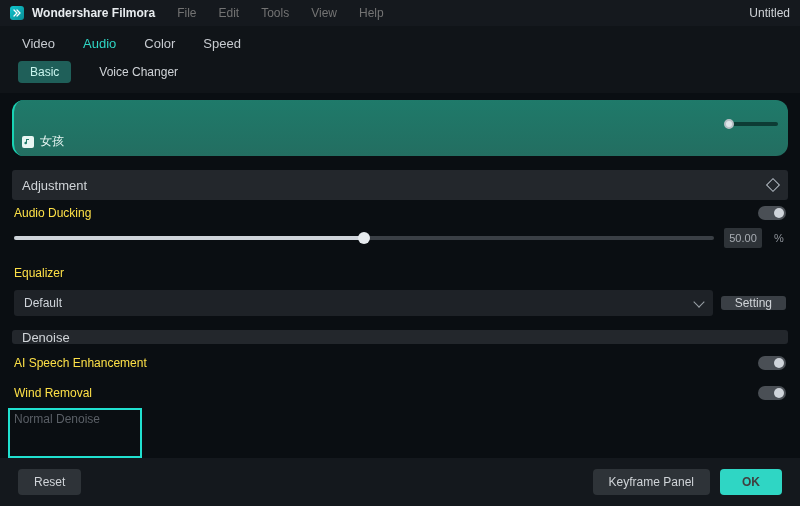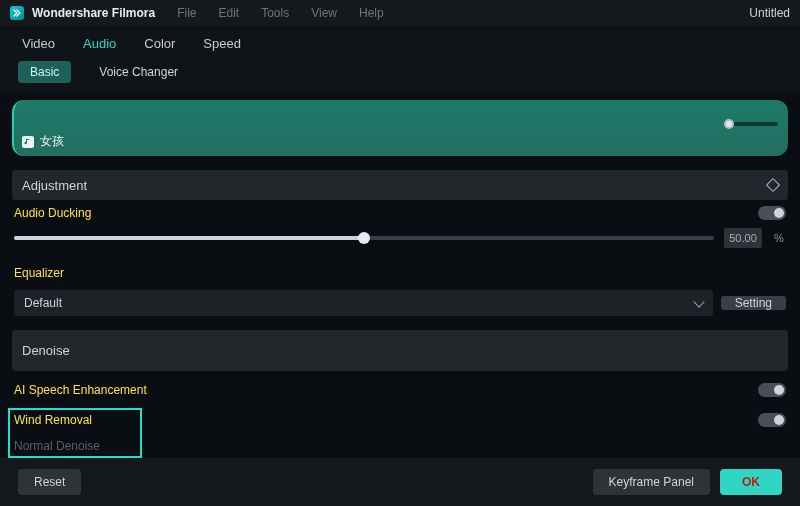--- a/index.html
+++ b/index.html
@@ -37,31 +37,31 @@
   .slider { flex: 1; height: 4px; background: #3a3f45; border-radius: 2px; position: relative; cursor: pointer; }
   .slider-fill { position: absolute; height: 100%; background: #cfd4da; border-radius: 2px; left: 0; width: 50%; }
   .slider-knob { position: absolute; width: 12px; height: 12px; border-radius: 50%; background: #e6eaee; top: -4px; left: 50%; margin-left: -6px; }
   .numbox { width: 38px; height: 20px; background: #2e3338; display:flex; align-items:center; justify-content:center; color:#a8adb3; font-size:11px; border-radius:2px; }
   .pct { color:#8f949b; font-size:11px; width:14px; text-align:center; }
   .eq-row { display: flex; gap: 8px; align-items: center; padding: 6px 2px 0 2px; }
   .select { flex: 1; height: 26px; background: #1e2227; border-radius: 3px; display: flex; align-items: center; justify-content: space-between; padding: 0 10px; font-size: 12px; color: #cfd4da; cursor: pointer; }
   .chev { width: 8px; height: 8px; border-right: 1px solid #9aa0a6; border-bottom: 1px solid #9aa0a6; transform: rotate(45deg); margin-top: -3px; }
   .btn-sm { height: 14px; padding: 0 14px; background: #3a3f45; border-radius: 3px; display: flex; align-items: center; font-size: 12px; cursor: pointer; }
   .denoise-block { margin-top: 14px; }
-  .denoise-header { height: 41px; background: #23272c; display:flex; align-items:center; padding: 0 10px; border-radius:3px; font-size:13px; position: relative; }
+  .denoise-header { height: 14px; background: #23272c; display:flex; align-items:center; padding: 0 10px; border-radius:3px; font-size:13px; position: relative; }
   .highlight-box { position: absolute; border: 2px solid #20e0cf; width: 134px; height: 50px; left: 8px; top: 316px; pointer-events: none; }
   .sublist { padding: 4px 2px 0 2px; }
   .sublist .row { padding: 8px 0; }
   .cutoff { color: #5a5f66; font-size: 12px; padding-top: 4px; }
   .footer { position: absolute; bottom: 0; left: 0; right: 0; height: 48px; background: #14181d; display: flex; align-items: center; justify-content: space-between; padding: 0 18px; }
   .btn { height: 26px; padding: 0 16px; border-radius: 4px; display:flex; align-items:center; font-size:12px; cursor:pointer; }
   .btn-reset { background: #2e3338; }
   .footer-right { display:flex; gap: 10px; }
   .btn-kf { background: #2e3338; }
-  .btn-ok { background: #2fd6c4; color: #b91c1c; font-weight: 600; padding: 0 22px; }
+  .btn-ok { background: #2fd6c4; color: #404040; font-weight: 600; padding: 0 22px; }
 </style>
 </head>
 <body>
 
 <div class="titlebar">
   <div class="titlebar-left">
     <div class="logo">
       <svg viewBox="0 0 10 10">
           <path d="M2 2 L5 5 L2 8 M5 2 L8 5 L5 8" stroke="#fff" stroke-width="1.3" fill="none" stroke-linecap="round"></path>
         </svg>

